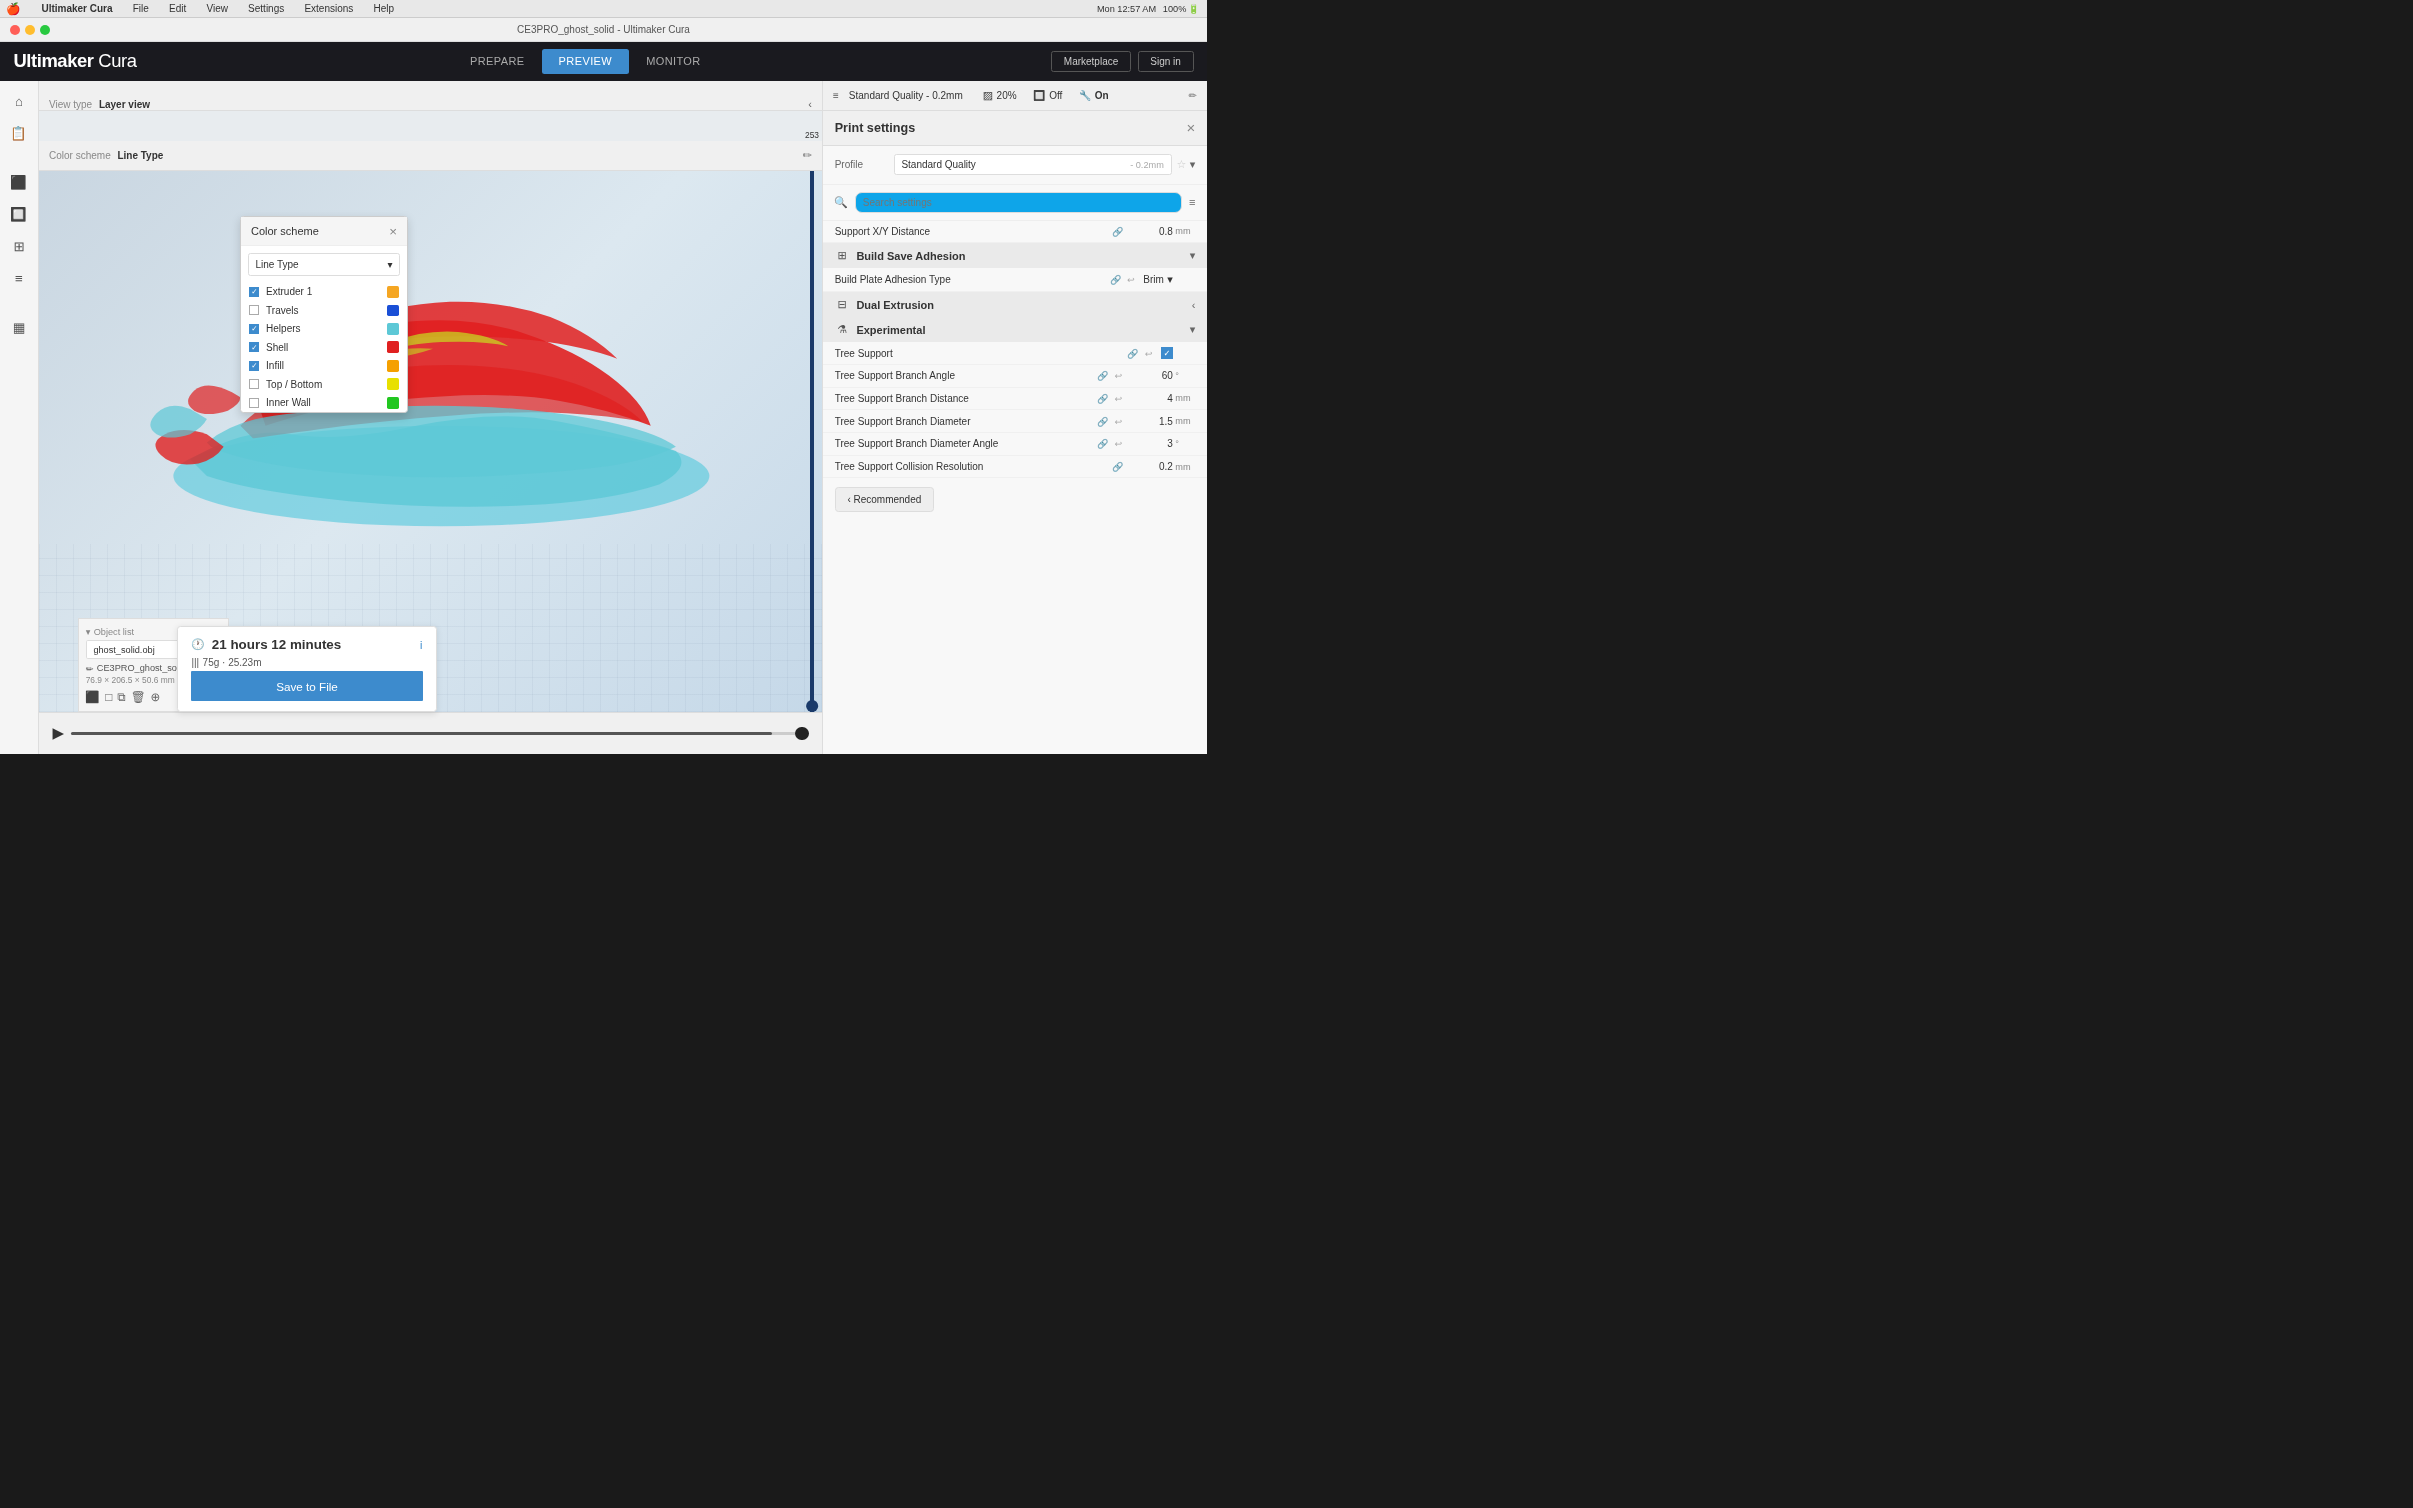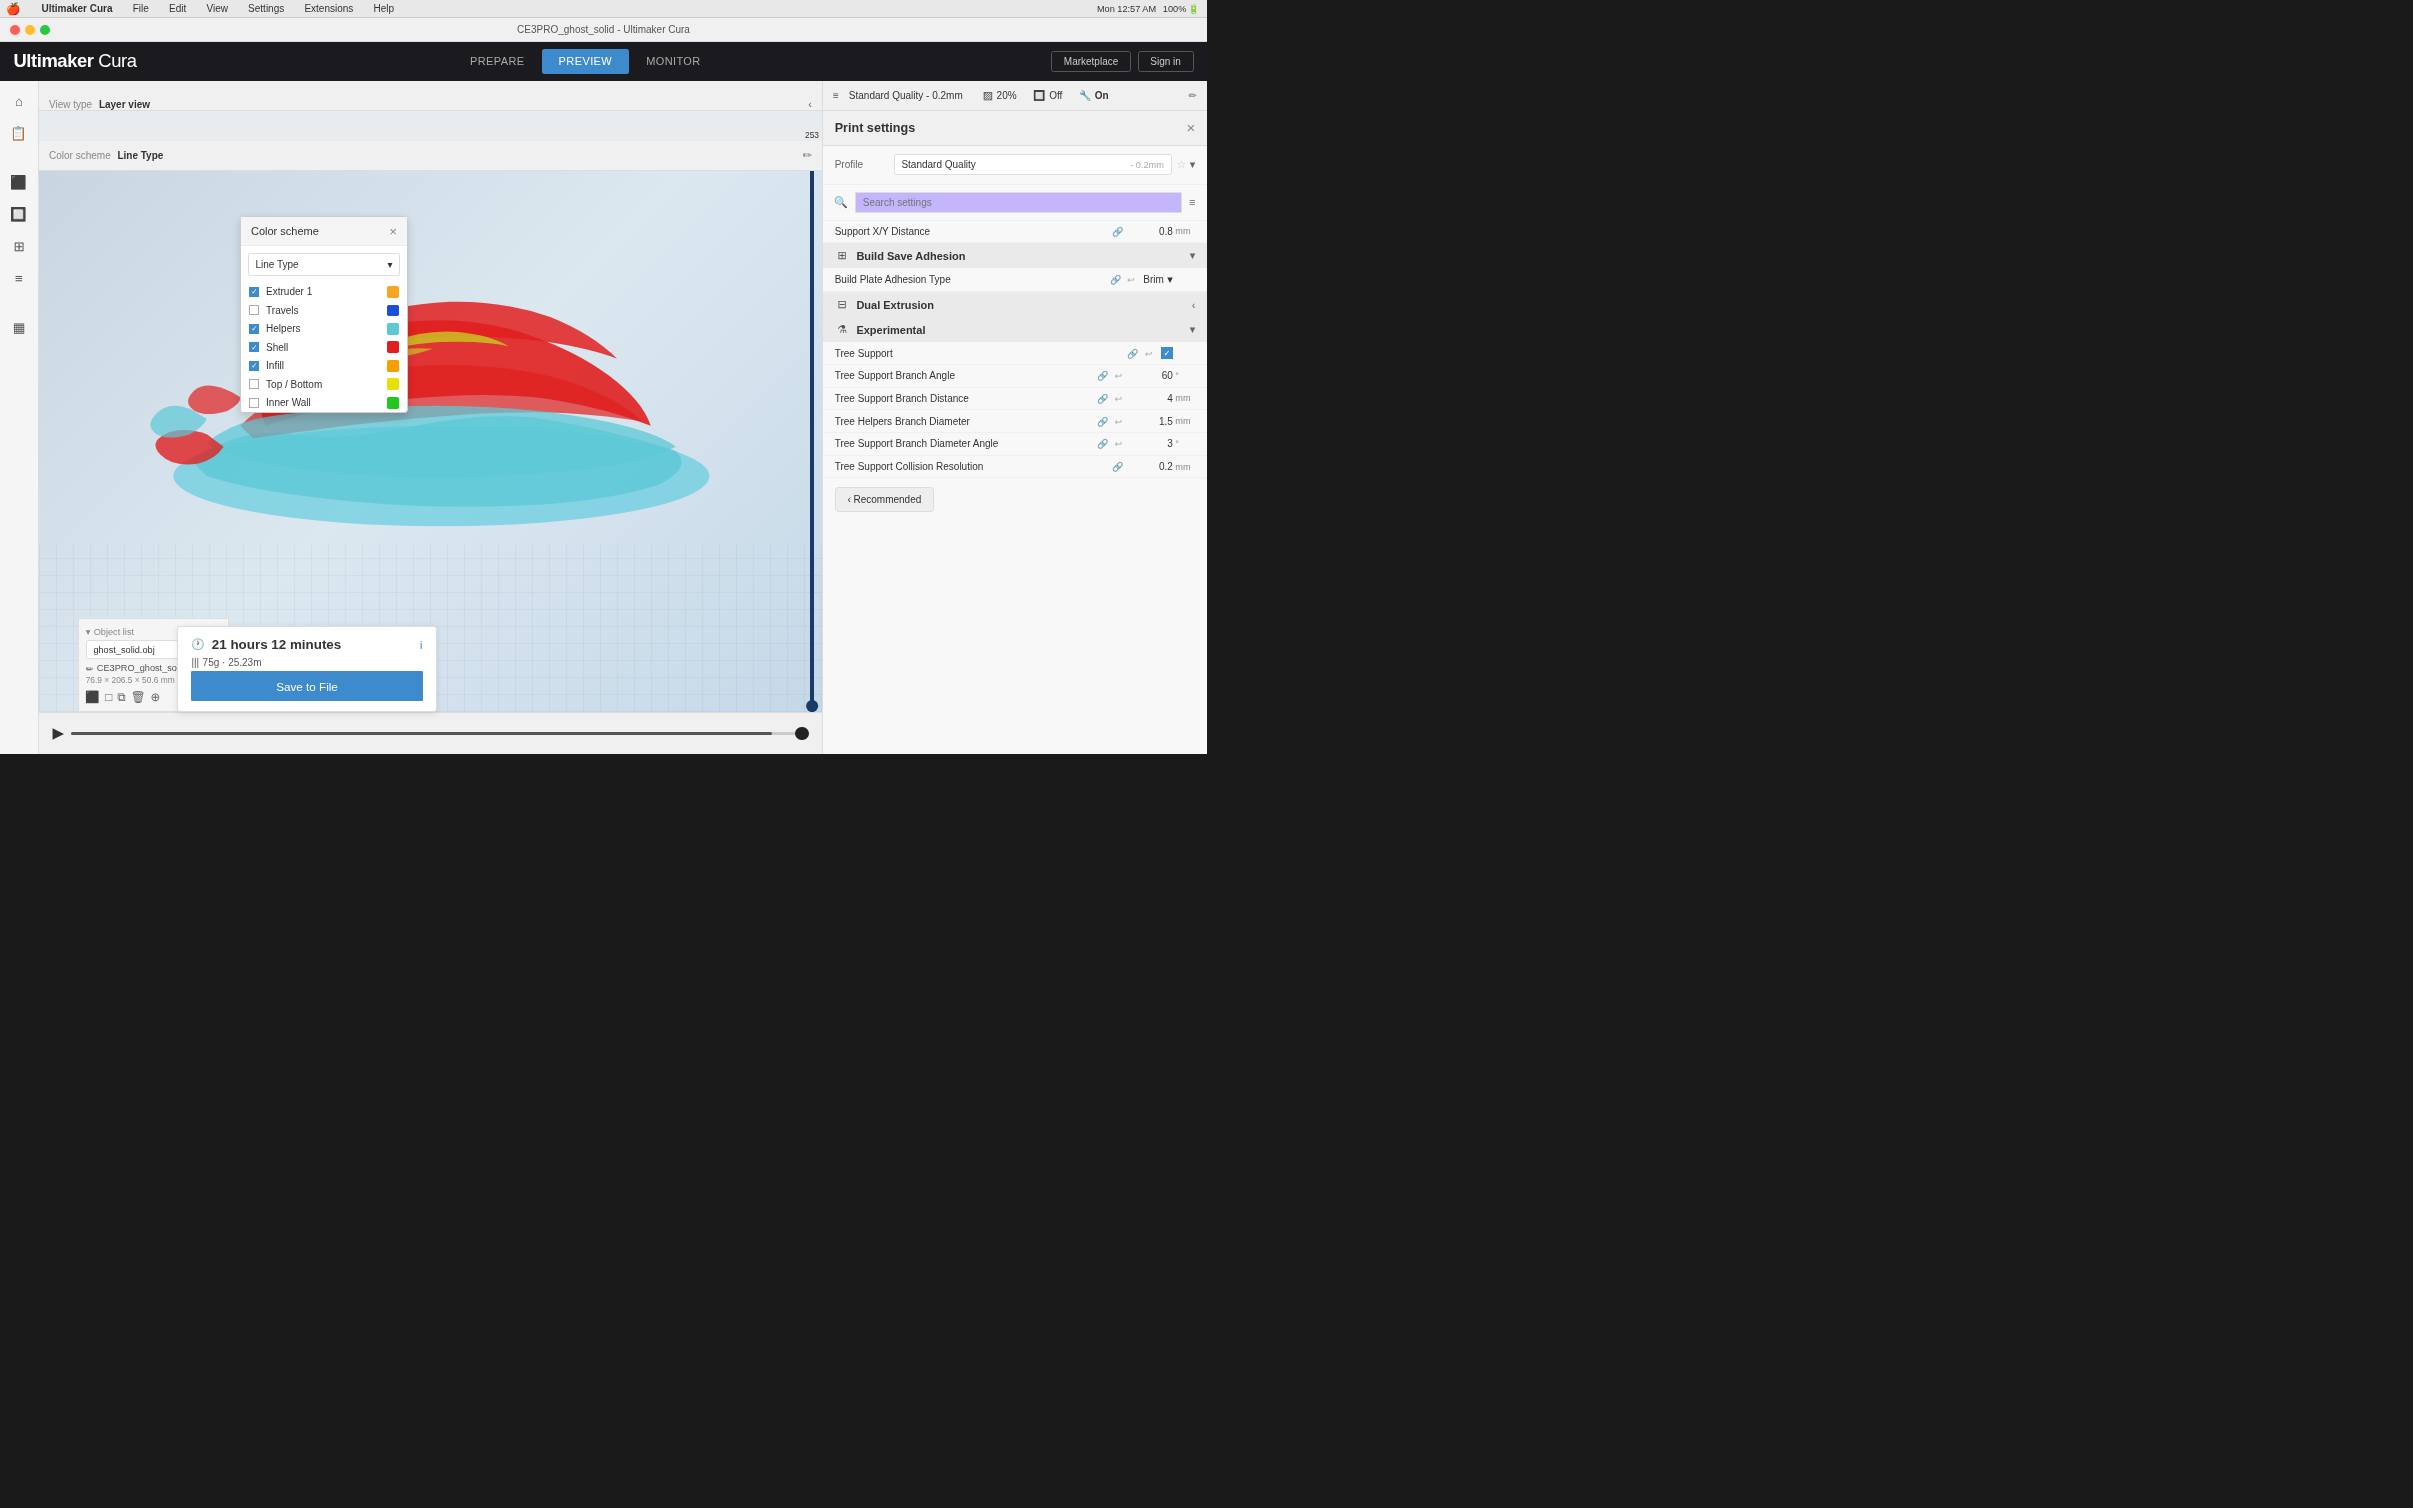--- a/index.html
+++ b/index.html
@@ -93,21 +93,21 @@
 
     
     .profile-row { padding: 8.4px 11.7px; display: flex; align-items: center; border-bottom: 0.8px solid #eee; }
     .profile-label { width: 59px; font-size: 10px; color: #666; }
     .profile-select { flex: 1; border: 0.8px solid #ddd; border-radius: 2.5px; padding: 4.2px 6.7px; display: flex; align-items: center; justify-content: space-between; background: white; cursor: pointer; font-size: 10px; }
     .profile-actions { display: flex; gap: 3.4px; margin-left: 5px; }
     .profile-star { color: #ccc; cursor: pointer; }
 
     
     .search-bar { padding: 6.7px 11.7px; border-bottom: 0.8px solid #eee; display: flex; align-items: center; gap: 6.7px; }
-    .search-input { flex: 1; border: 0.8px solid #ddd; border-radius: 1px; padding: 4.2px 6.7px; font-size: 10px; background: #c4b5fd; }
+    .search-input { flex: 1; border: 0.8px solid #ddd; border-radius: 7px; padding: 4.2px 6.7px; font-size: 10px; background: #0ea5e9; }
     .search-menu { color: #666; cursor: pointer; }
 
     
     .setting-row { padding: 5px 11.7px; display: flex; align-items: center; border-bottom: 0.8px solid #f0f0f0; }
     .setting-name { flex: 1; font-size: 10px; }
     .setting-icons { display: flex; gap: 3.4px; margin-right: 6.7px; }
     .setting-icon { color: #aaa; cursor: pointer; font-size: 9.2px; width: 11.7px; height: 11.7px; display: flex; align-items: center; justify-content: center; }
     .setting-value { min-width: 42px; text-align: right; font-size: 10px; font-weight: 500; }
     .setting-unit { color: #888; font-size: 9.2px; margin-left: 2.5px; min-width: 20px; }
 
@@ -436,21 +436,21 @@
           <div class="setting-row">
             <span class="setting-name">Tree Support Branch Distance</span>
       <div class="setting-icons">
         <span class="setting-icon">🔗</span>
         <span class="setting-icon">↩</span>
       </div>
       <span class="setting-value">4</span>
       <span class="setting-unit">mm</span>
           </div>
           <div class="setting-row">
-            <span class="setting-name">Tree Helpers Branch Diameter</span>
+            <span class="setting-name">Tree Support Branch Diameter</span>
       <div class="setting-icons">
         <span class="setting-icon">🔗</span>
         <span class="setting-icon">↩</span>
       </div>
       <span class="setting-value">1.5</span>
       <span class="setting-unit">mm</span>
           </div>
           <div class="setting-row">
             <span class="setting-name">Tree Support Branch Diameter Angle</span>
       <div class="setting-icons">

